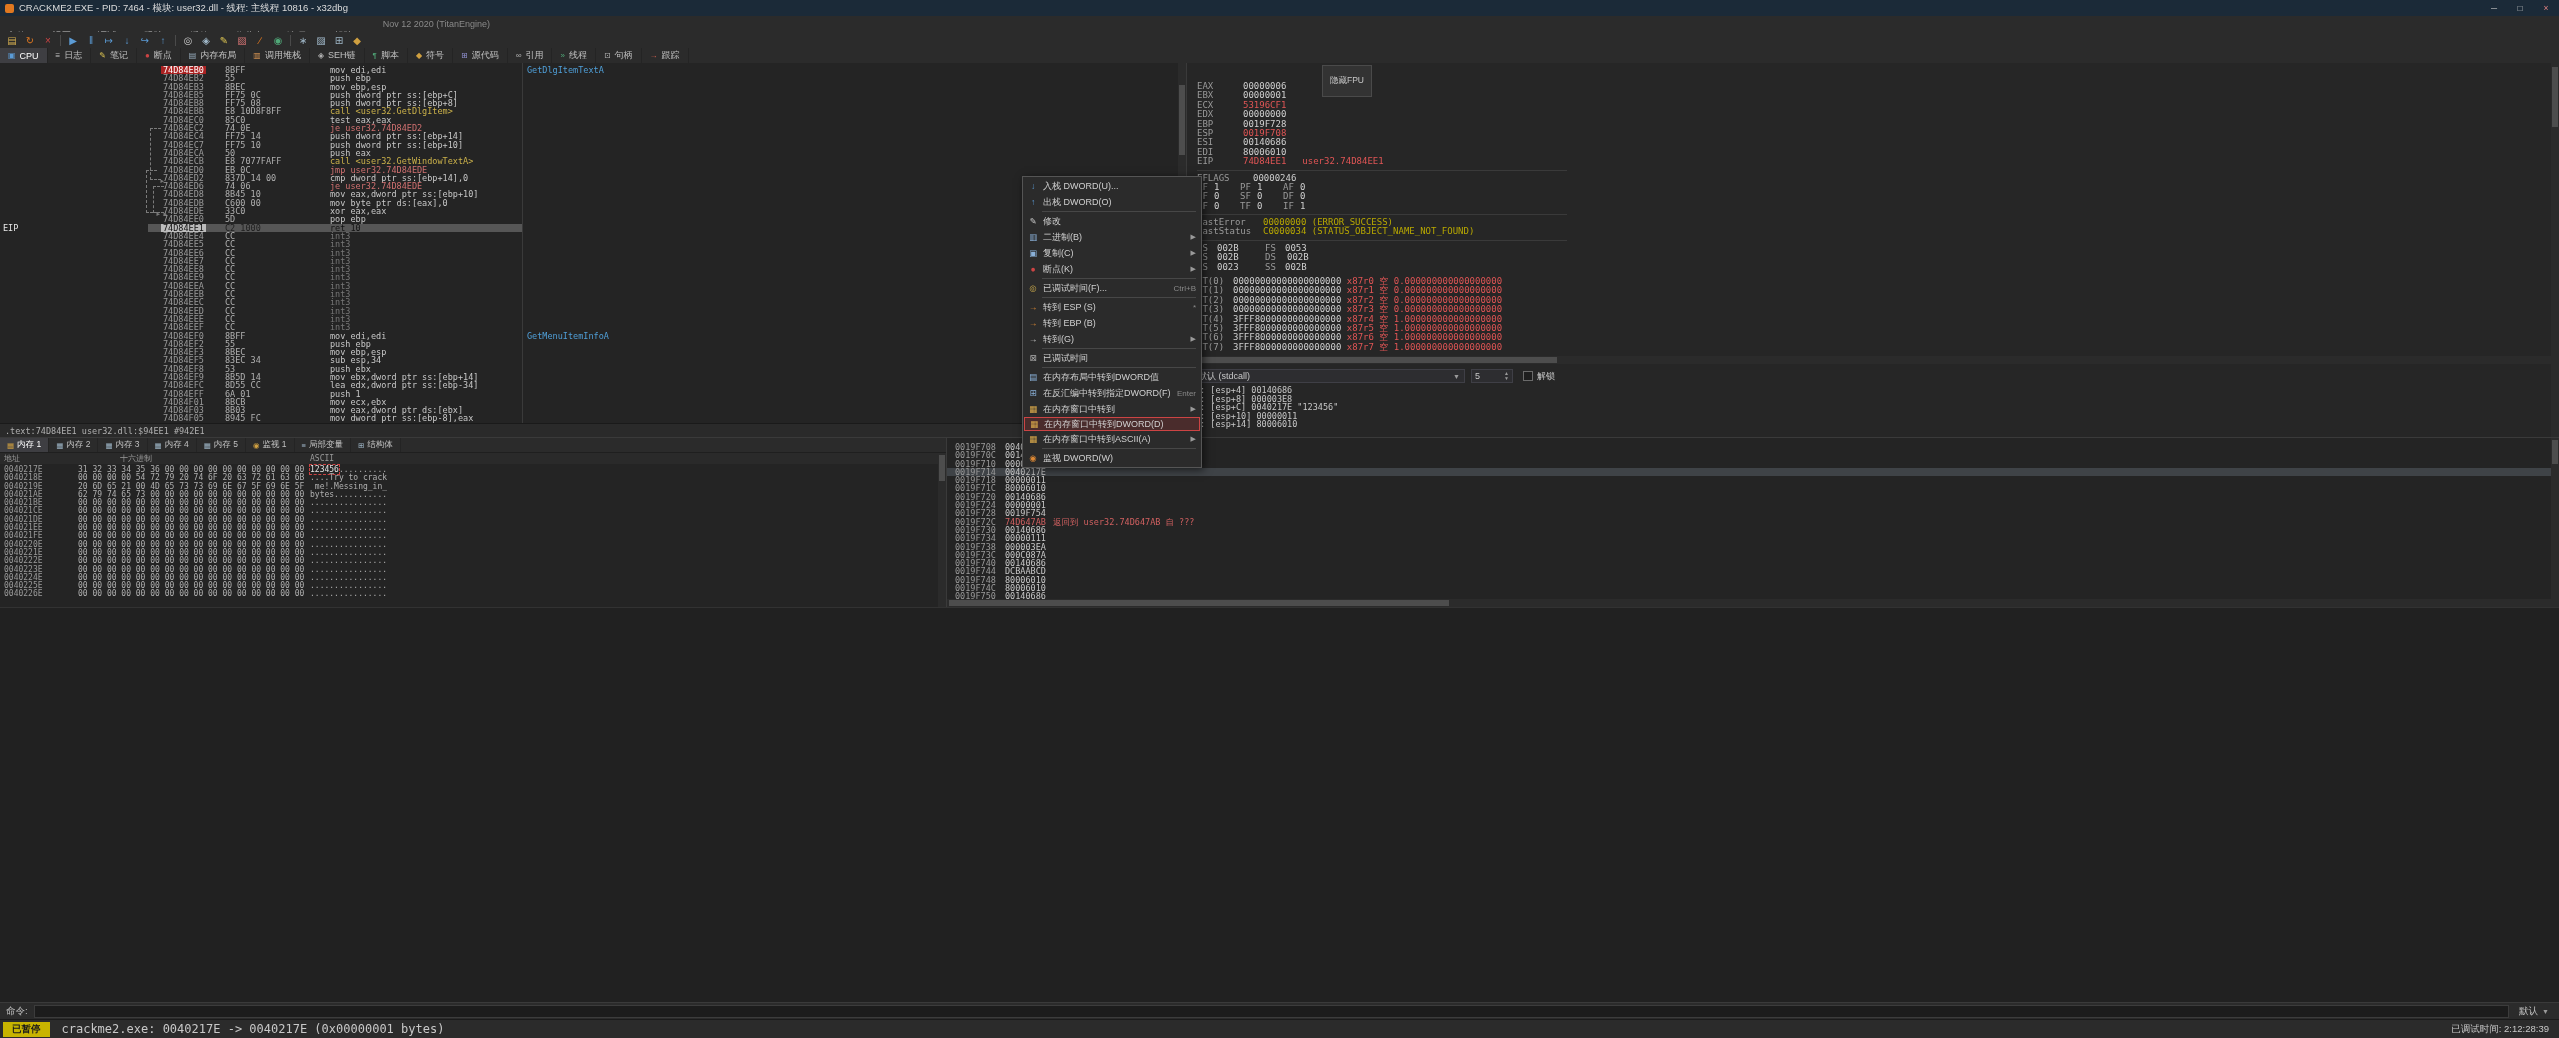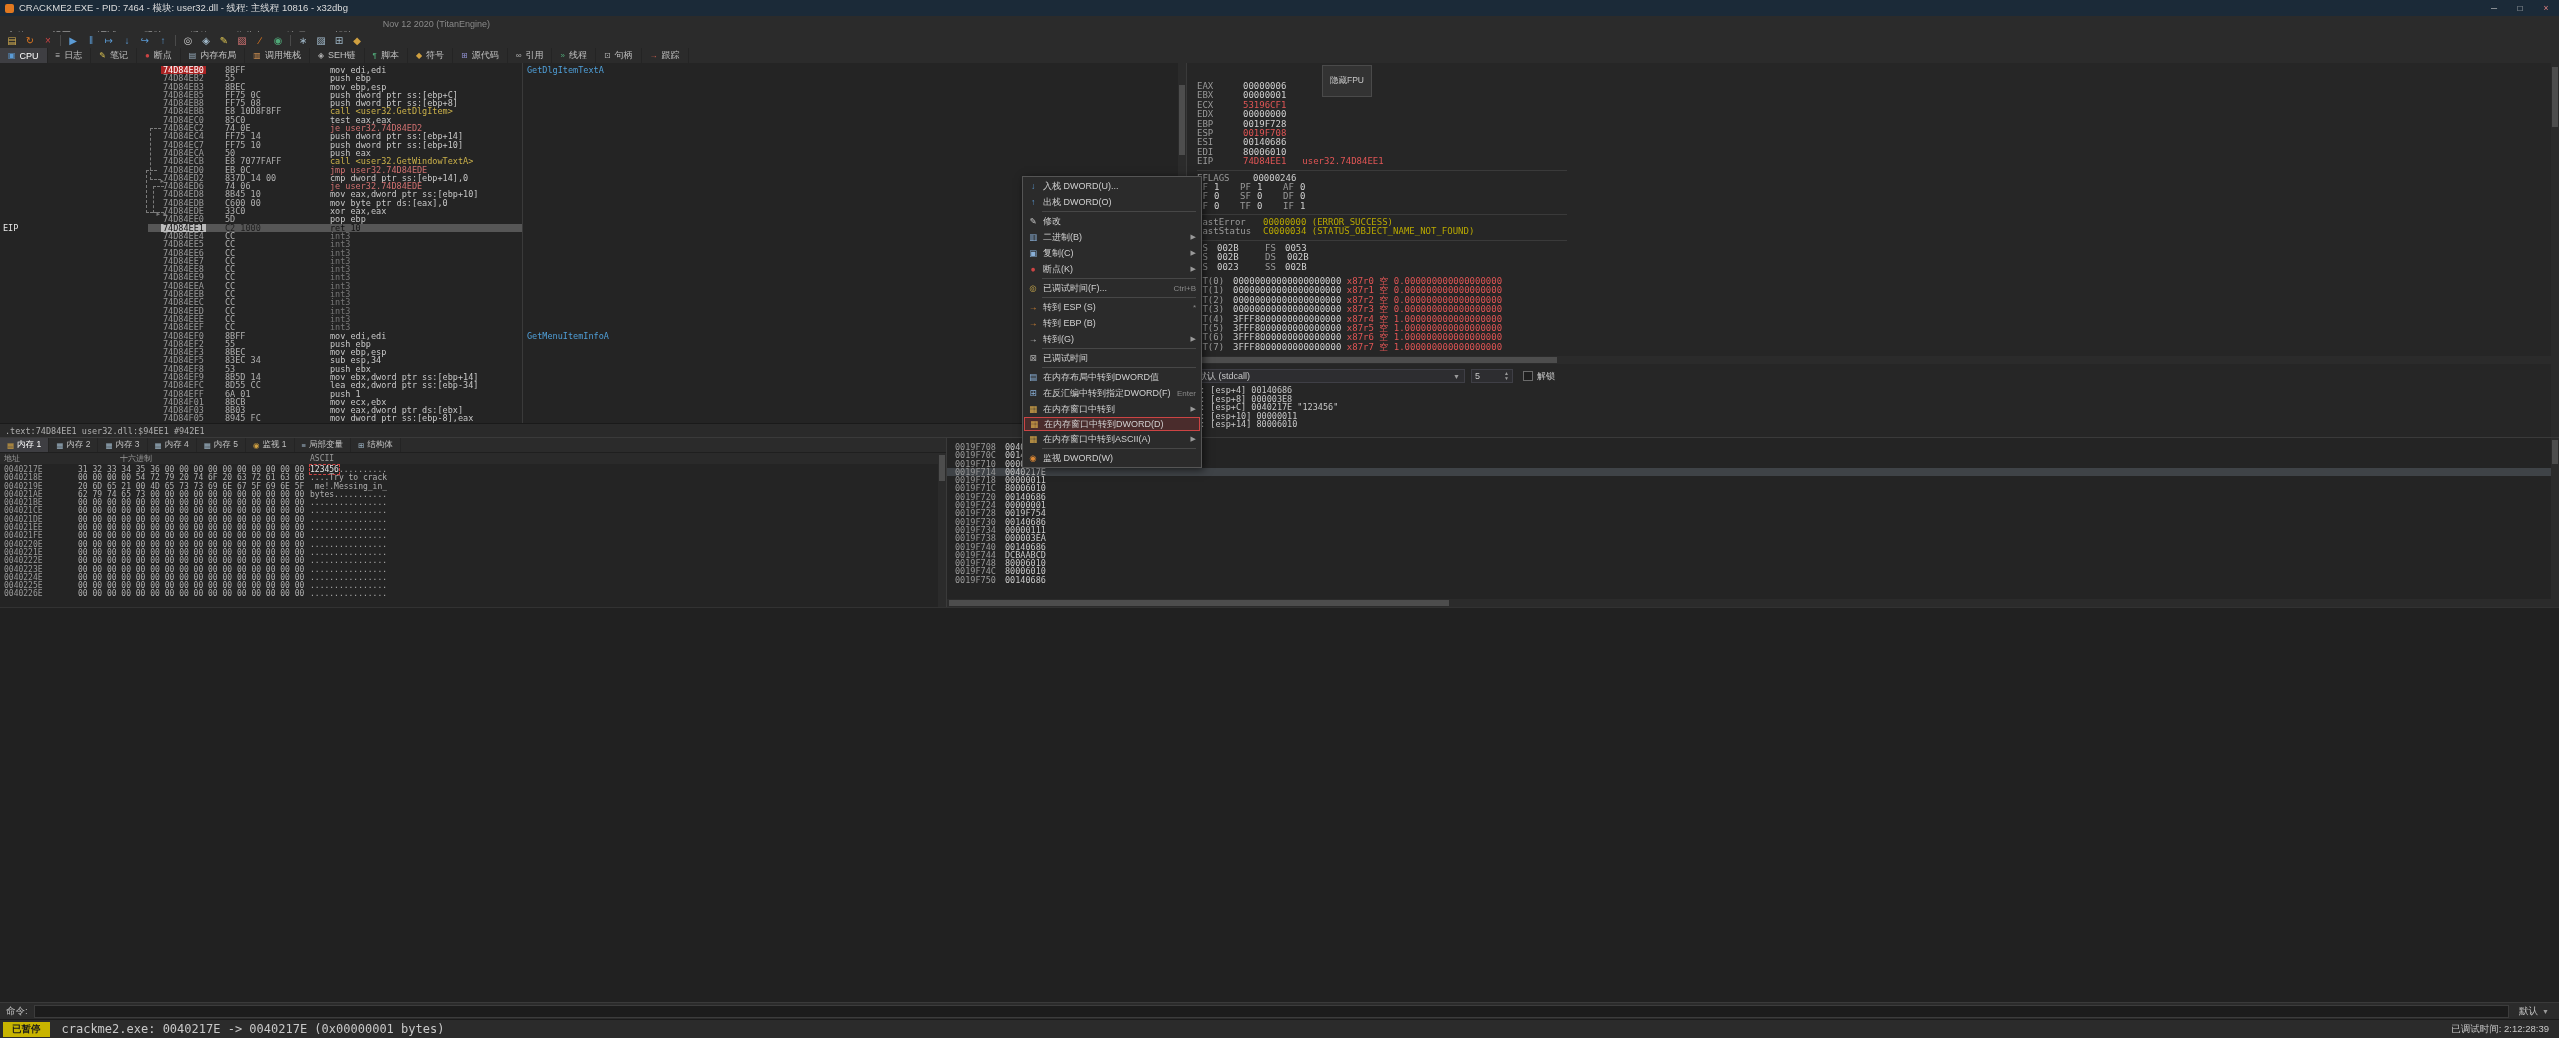--- a/index.html
+++ b/index.html
@@ -495,23 +495,25 @@
     <div class="stack-rows" id="stackrows">
         <div class="srow"><span class="st-addr">0019F708</span><span class="st-val">004014A0</span><span class="st-com cred">crackme2.004014A0</span></div>
         <div class="srow"><span class="st-addr">0019F70C</span><span class="st-val">00140686</span></div>
         <div class="srow"><span class="st-addr">0019F710</span><span class="st-val">000003E8</span></div>
         <div class="srow selected"><span class="st-addr">0019F714</span><span class="st-val">0040217E</span></div>
         <div class="srow"><span class="st-addr">0019F718</span><span class="st-val">00000011</span></div>
         <div class="srow"><span class="st-addr">0019F71C</span><span class="st-val">80006010</span></div>
         <div class="srow"><span class="st-addr">0019F720</span><span class="st-val">00140686</span></div>
         <div class="srow"><span class="st-addr">0019F724</span><span class="st-val">00000001</span></div>
         <div class="srow"><span class="st-addr">0019F728</span><span class="st-val">0019F754</span></div>
+        <div class="srow"><span class="st-addr">0019F72C</span><span class="st-val vred">74D647AB</span><span class="st-com cred">返回到 user32.74D647AB 自 ???</span></div>
         <div class="srow"><span class="st-addr">0019F730</span><span class="st-val">00140686</span></div>
         <div class="srow"><span class="st-addr">0019F734</span><span class="st-val">00000111</span></div>
         <div class="srow"><span class="st-addr">0019F738</span><span class="st-val">000003EA</span></div>
+        <div class="srow"><span class="st-addr">0019F73C</span><span class="st-val">000C087A</span></div>
         <div class="srow"><span class="st-addr">0019F740</span><span class="st-val">00140686</span></div>
         <div class="srow"><span class="st-addr">0019F744</span><span class="st-val">DCBAABCD</span></div>
         <div class="srow"><span class="st-addr">0019F748</span><span class="st-val">80006010</span></div>
         <div class="srow"><span class="st-addr">0019F74C</span><span class="st-val">80006010</span></div>
         <div class="srow"><span class="st-addr">0019F750</span><span class="st-val">00140686</span></div>
       </div>
     <div class="sb-h-track" style="left:0;right:8px;bottom:0;height:8px">
       <div class="sb-handle" style="left:2px;width:500px;top:1px;bottom:1px"></div>
     </div>
     <div class="sb-v">

